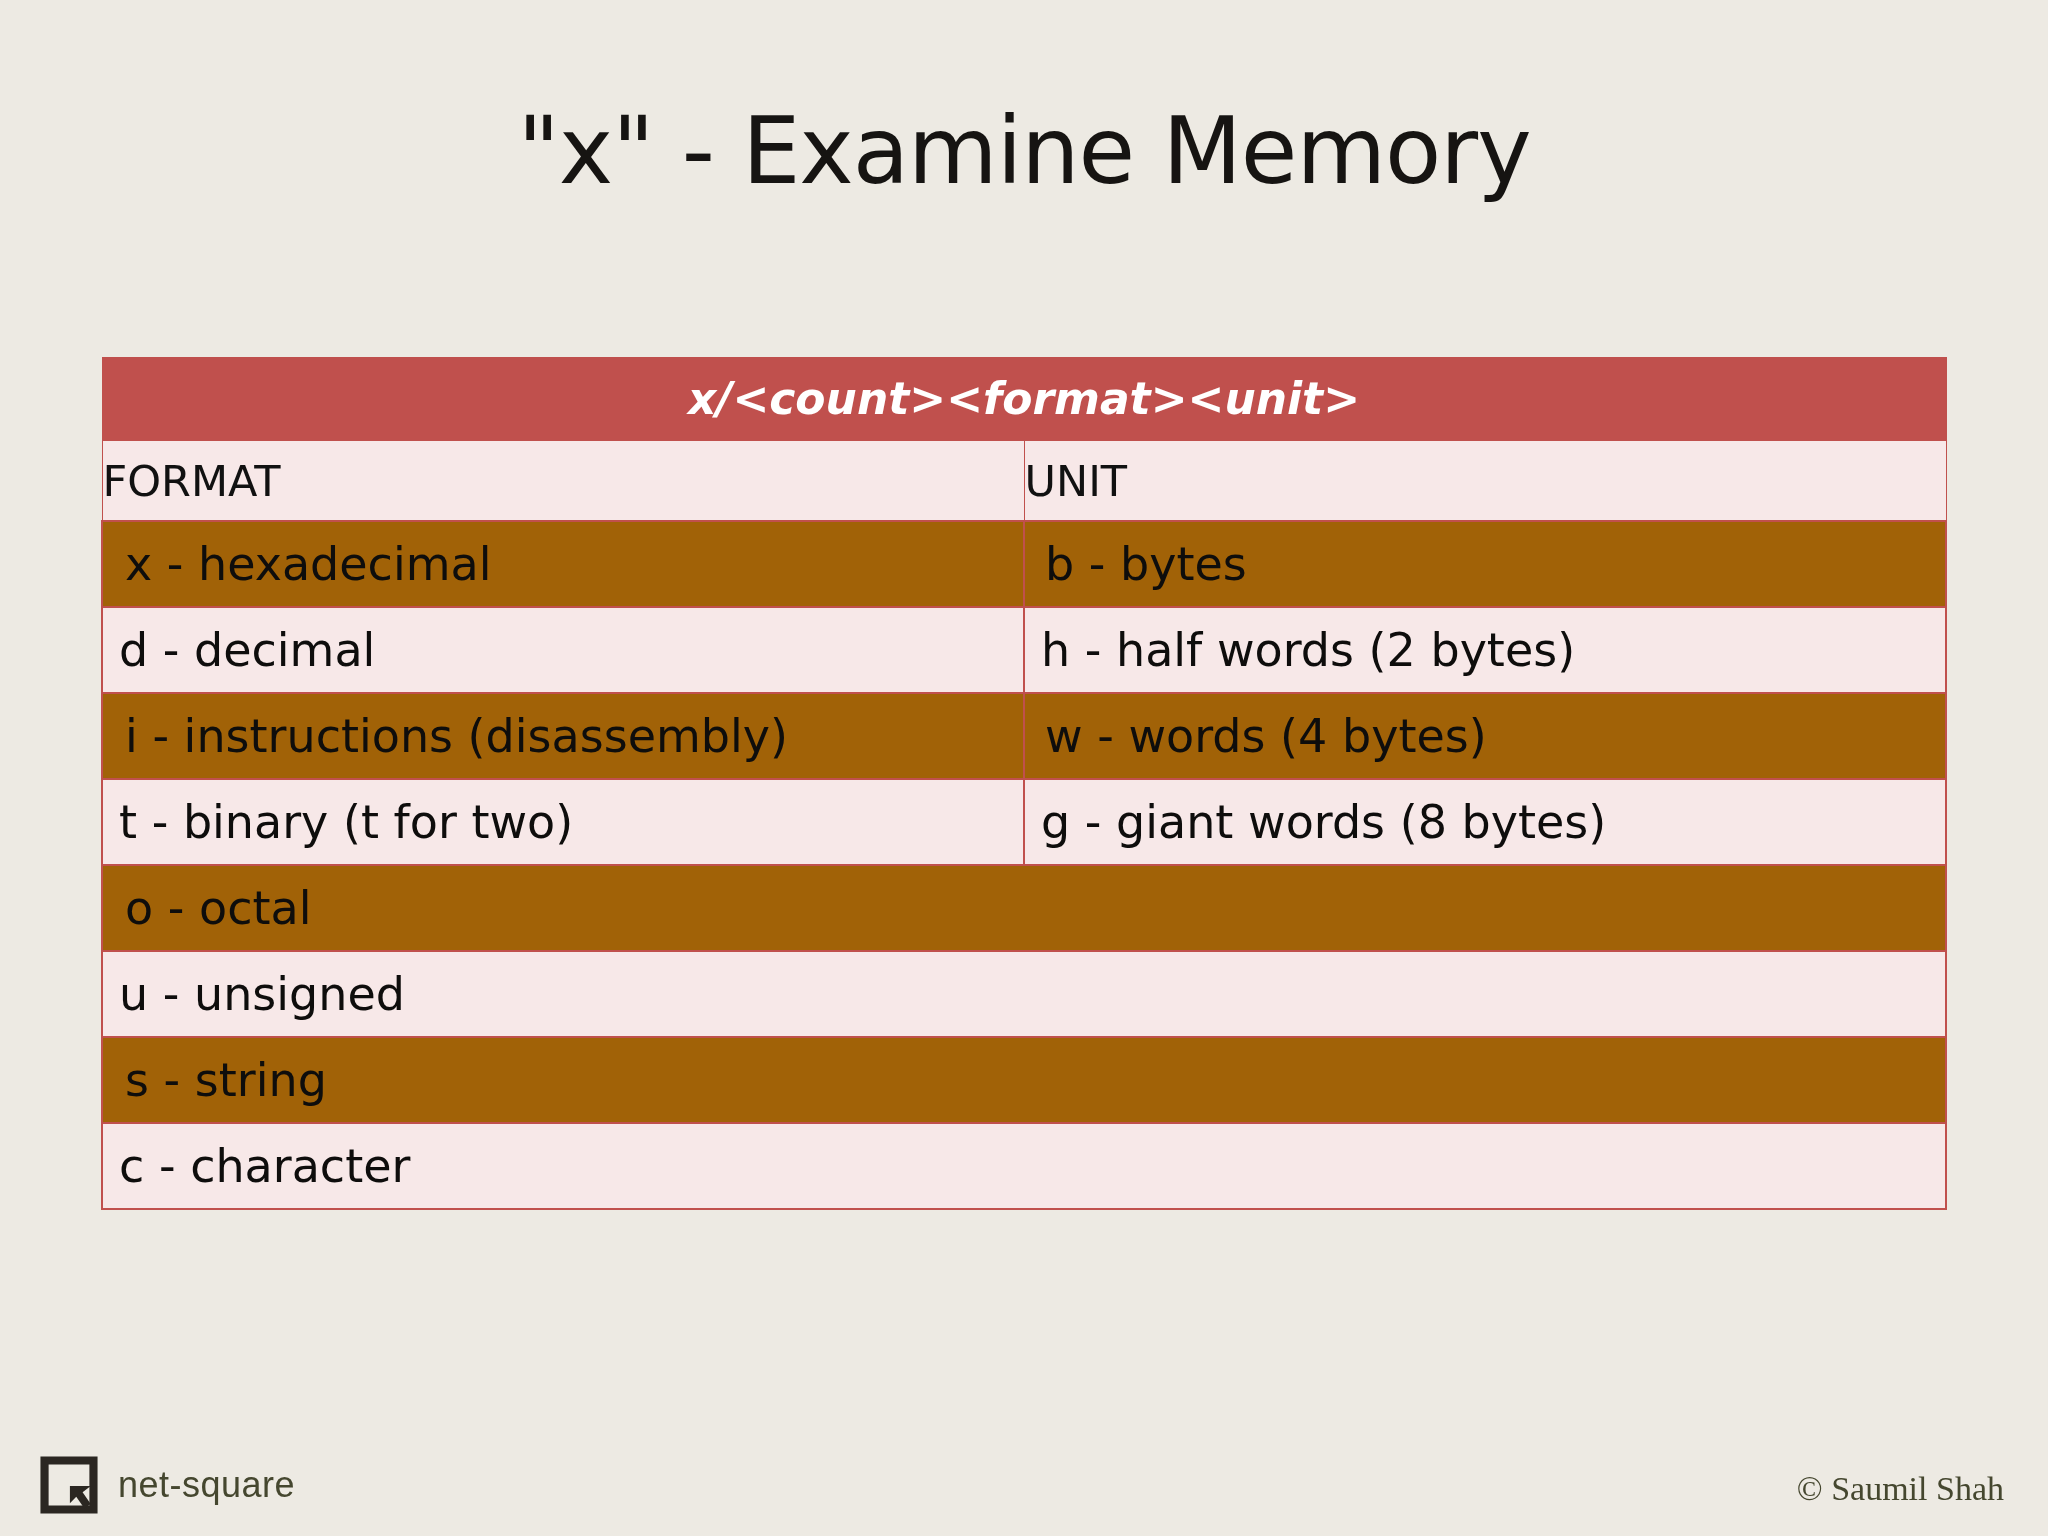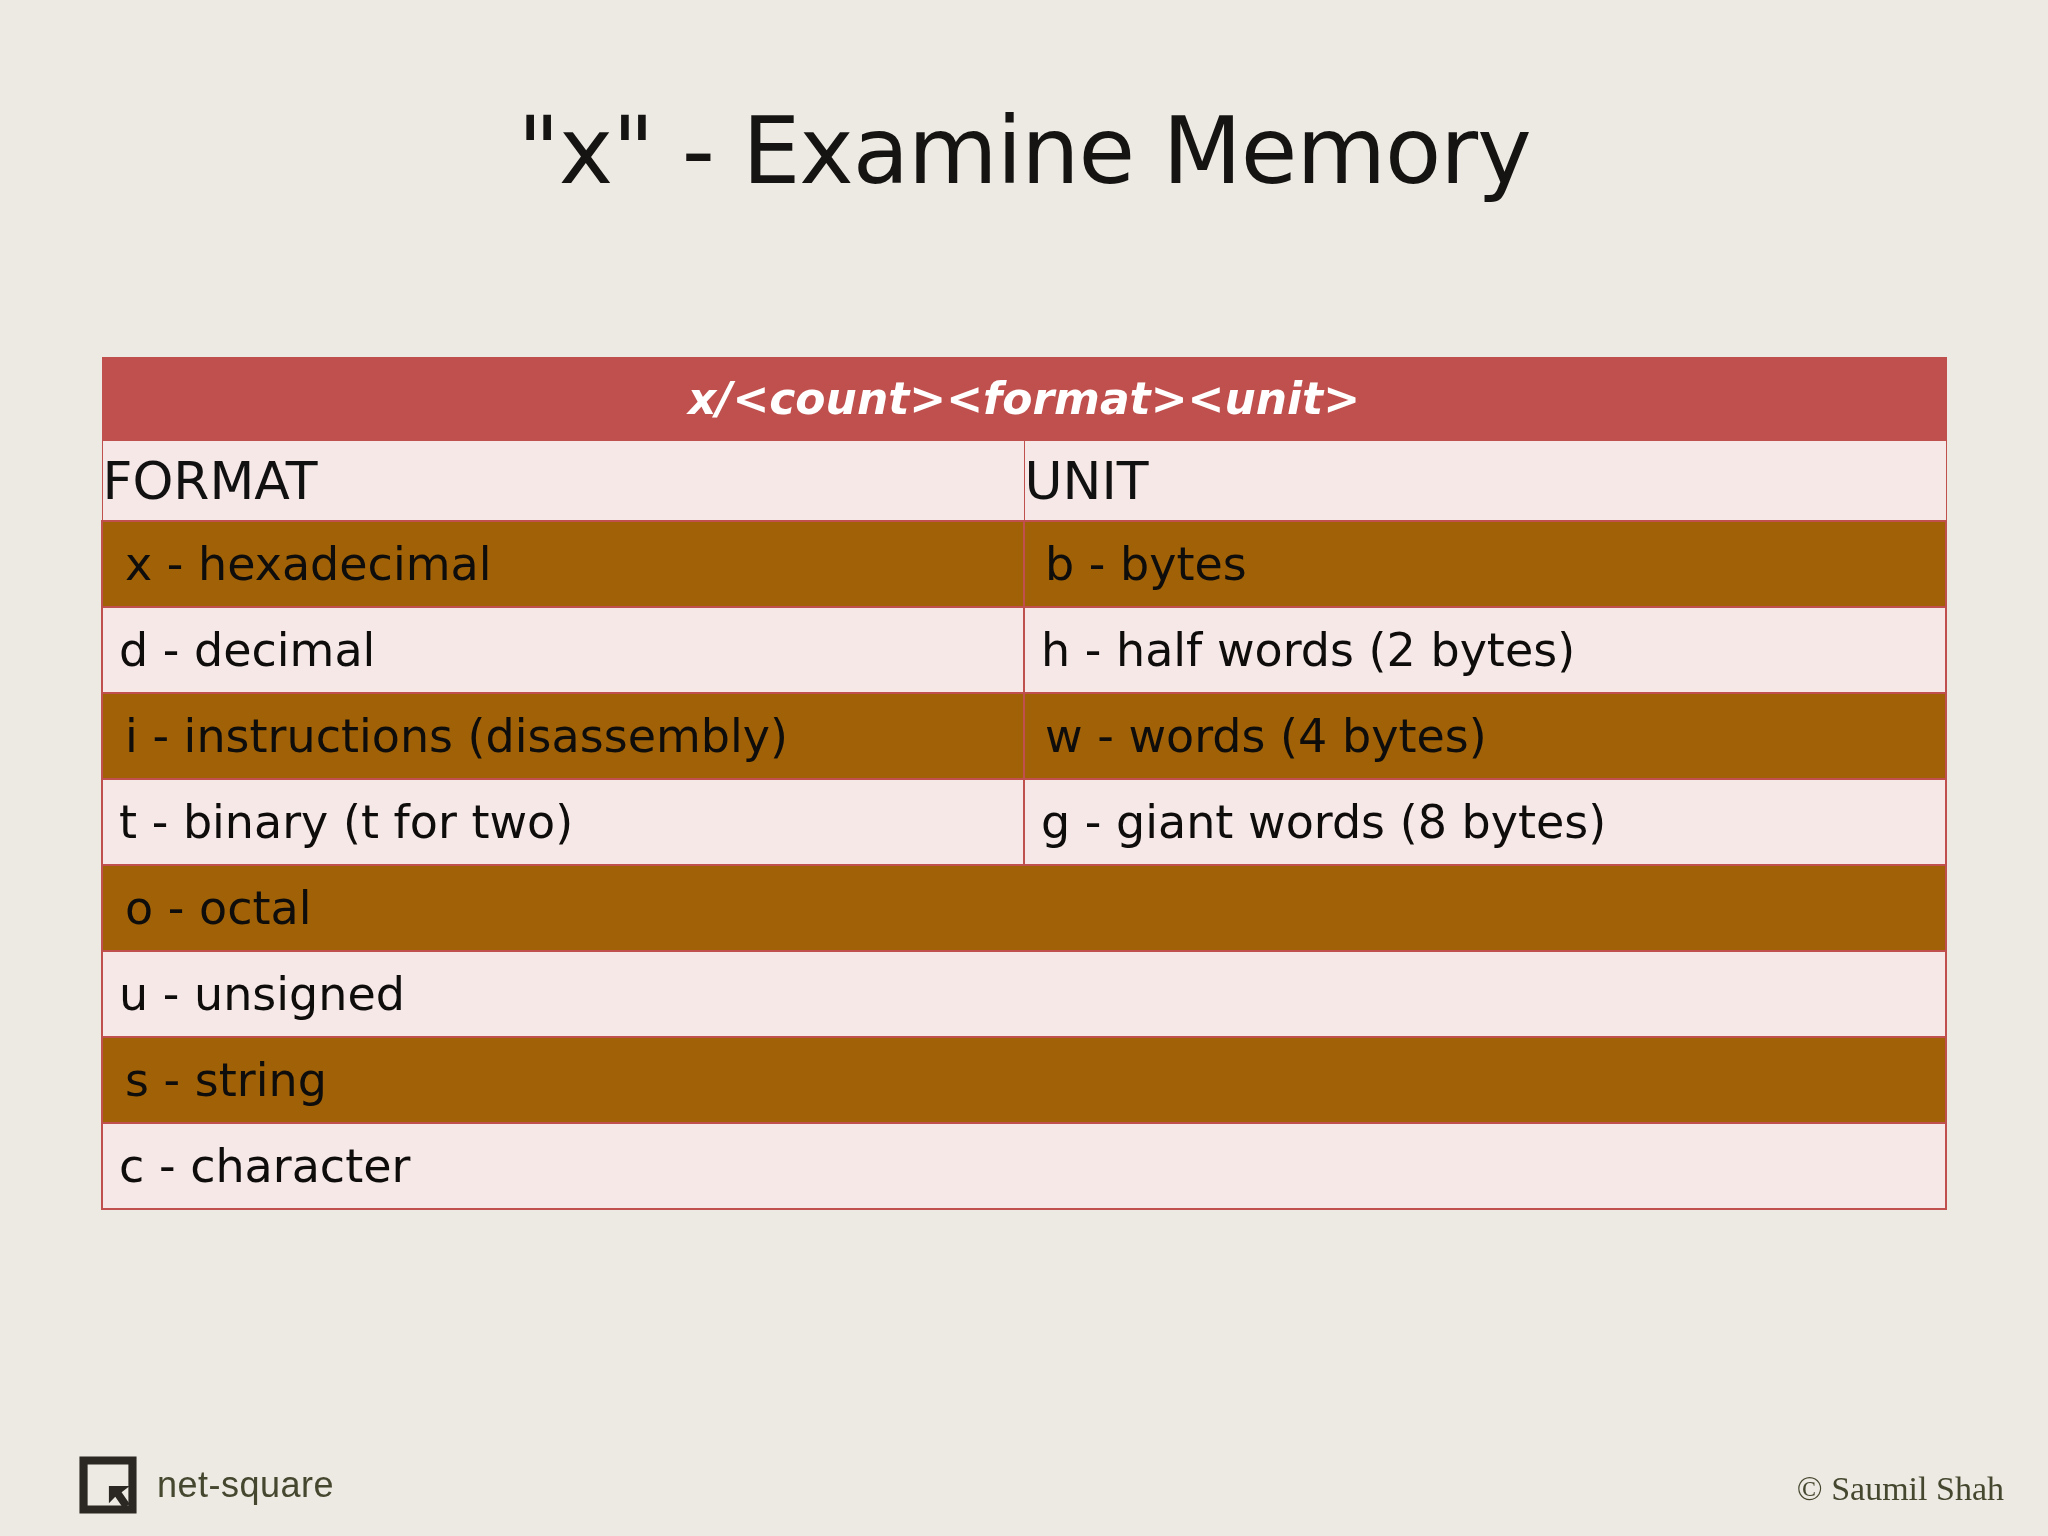--- a/index.html
+++ b/index.html
@@ -59,21 +59,21 @@
     font-size: 44px;
     height: 82px;
     line-height: 82px;
     border: 1px solid #C0504D;
     white-space: nowrap;
   }
 
   .colhead-row td {
     background: #F7E8E8;
     color: #111111;
-    font-size: 52px;
+    font-size: 43px;
     height: 79px;
     vertical-align: middle;
     border-left: 1px solid #C0504D;
     border-right: 1px solid #C0504D;
     border-bottom: 2px solid #C0504D;
     padding-left: 22px;
   }
   .colhead-row td.col-unit {
   }
 
@@ -103,21 +103,20 @@
     bottom: 0;
     height: 120px;
   }
   .brand {
     position: absolute;
     left: 40px;
     bottom: 22px;
     display: flex;
     align-items: center;
     gap: 20px;
-    margin-left: 39px;
   }
   .brand-mark {
     width: 58px;
     height: 58px;
     display: block;
   }
   .brand-text {
     font-family: "Liberation Sans", sans-serif;
     font-size: 36px;
     color: #45472F;

